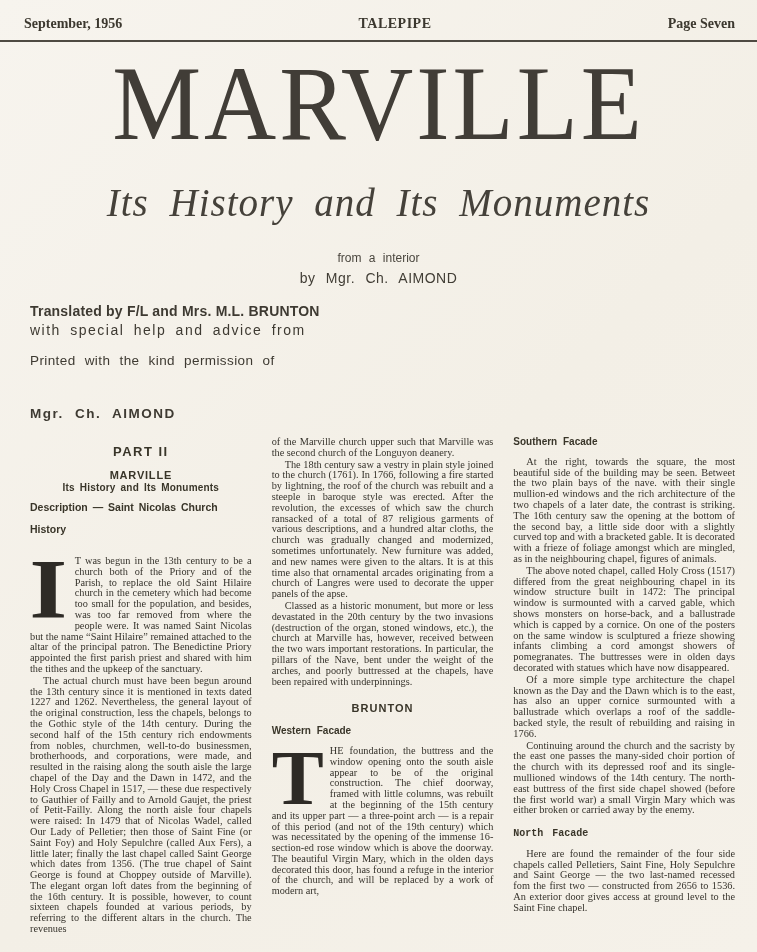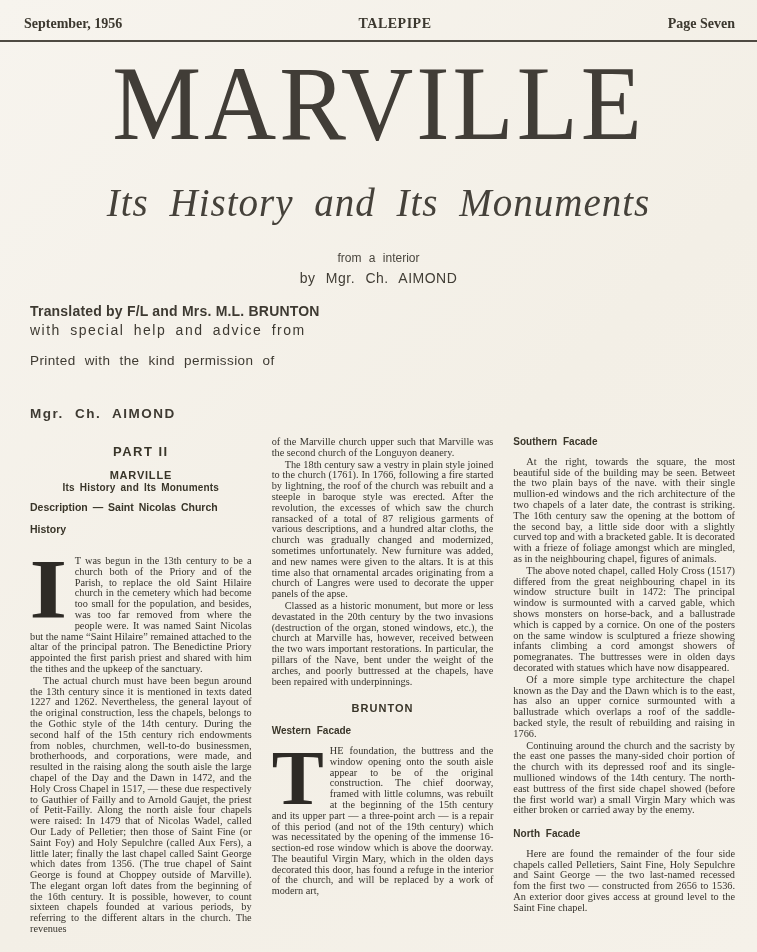--- a/index.html
+++ b/index.html
@@ -101,21 +101,21 @@
     float:left;
     font-family:"Liberation Serif", serif;
     font-weight:bold;
     color:#2e2b26;
   }
   .dropcap-i{font-size:84px;line-height:64px;margin:2px 10px 0 2px;transform:scaleX(1.15);}
   .dropcap-t{font-size:78px;line-height:60px;margin:2px 6px 0 0;}
 
   .exterior-h{text-align:center;font-size:11px;letter-spacing:1px;margin:16px 0 12px 0;}
   .facade-h{font-size:10px;word-spacing:3px;margin:0 0 9px 0;}
-  .facade-h.mid{margin-top:13px;}
+  .facade-h.mid{margin-top:13px;font-family:Liberation Mono, monospace;}
 </style>
 </head>
 <body>
 
 <div class="page">
 
   <div class="masthead">
     <span>September, 1956</span>
     <span class="center">TALEPIPE</span>
     <span>Page Seven</span>

